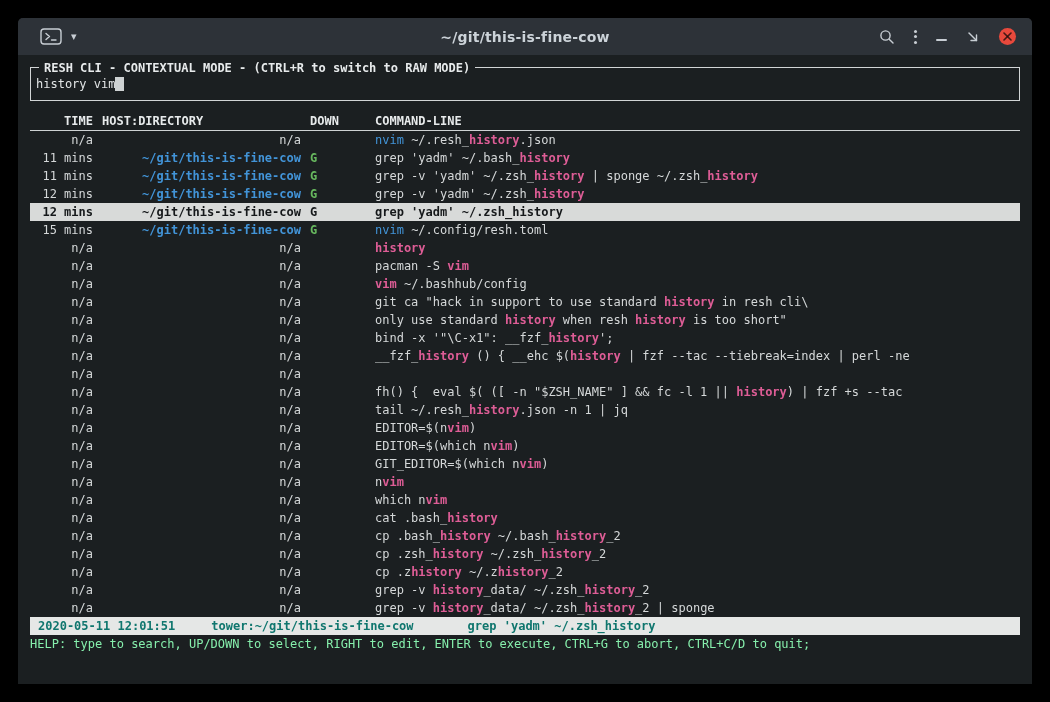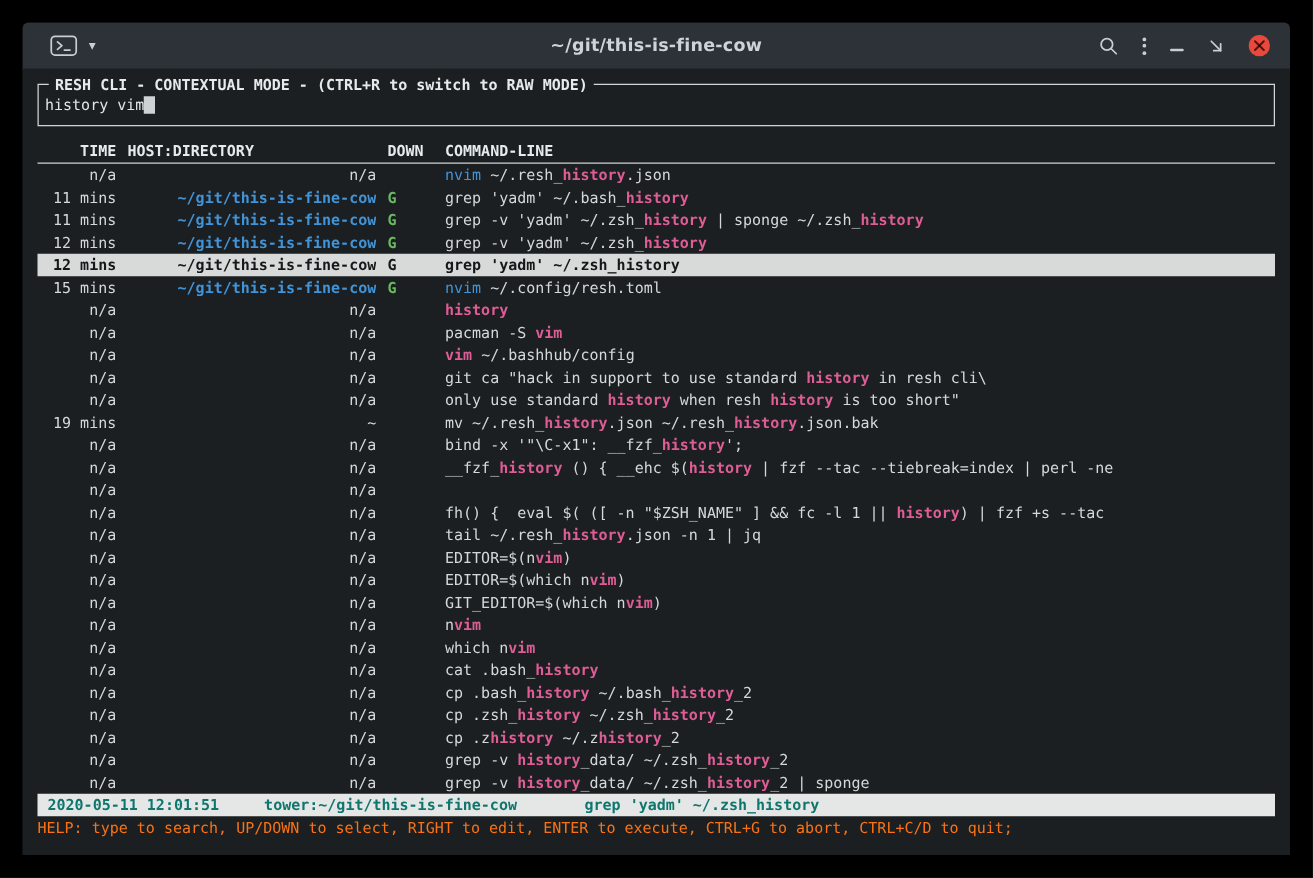--- a/index.html
+++ b/index.html
@@ -48,36 +48,36 @@
     padding:0 5px;font-weight:bold;color:#e7eaeb;white-space:pre;
   }
   .query-line{white-space:pre;color:#e2e5e6;}
   .cursor{display:inline-block;width:9px;height:16px;background:#ced2d3;vertical-align:-3px;}
   
   .hdr{display:flex;margin-top:11px;border-bottom:1px solid #ced2d3;font-weight:bold;color:#e7eaeb;height:18px;}
   .c-time{width:63px;text-align:right;flex-shrink:0;white-space:pre;}
   .c-dir{width:199px;text-align:right;flex-shrink:0;margin-left:9px;white-space:pre;overflow:hidden;}
   .hdr .c-dir{display:flex;justify-content:flex-start;}
   .c-flags{width:45px;flex-shrink:0;margin-left:9px;white-space:pre;}
-  .c-cmd{flex:1;margin-left:1px;white-space:pre;overflow:hidden;}
+  .c-cmd{flex:1;margin-left:20px;white-space:pre;overflow:hidden;}
   .row{display:flex;height:18px;}
   .m{color:var(--match-highlight,#de5d96);font-weight:bold;}
   .b{color:var(--directory-blue,#4294d8);}
   .dirb{color:var(--directory-blue,#4294d8);font-weight:bold;}
   .g{color:var(--git-flag-green,#68b95f);font-weight:bold;}
   .row.selected{background:var(--selection-bg,#d8dad9);color:#15181a;font-weight:bold;}
   .row.selected .m,.row.selected .b,.row.selected .g,.row.selected .dirb{color:#15181a;}
   
   .statusbar{
     background:var(--statusbar-bg,#e5e7e6);color:#0f766e;font-weight:bold;
     height:18px;white-space:pre;display:flex;padding:0 8px;overflow:hidden;
   }
   .sb-host{margin-left:36px;}
   .sb-cmd{margin-left:54px;}
-  .helpline{height:18px;white-space:pre;color:#f97316;overflow:hidden;}
+  .helpline{height:18px;white-space:pre;color:#86efac;overflow:hidden;}
 </style>
 </head>
 <body>
 
 <div class="window">
 
   <div class="titlebar">
     <div class="tb-left">
       <span class="tb-btn">
         <svg width="22" height="17" viewBox="0 0 22 17">
@@ -196,26 +196,20 @@
           <span class="c-flags g"></span>
           <span class="c-cmd"><span class="d">git ca "hack in support to use standard </span><span class="m">history</span><span class="d"> in resh cli\</span></span>
         </div>
         <div class="row">
           <span class="c-time">n/a</span>
           <span class="c-dir">n/a</span>
           <span class="c-flags g"></span>
           <span class="c-cmd"><span class="d">only use standard </span><span class="m">history</span><span class="d"> when resh </span><span class="m">history</span><span class="d"> is too short"</span></span>
         </div>
         <div class="row">
-          <span class="c-time">19 mins</span>
-          <span class="c-dir">~</span>
-          <span class="c-flags g"></span>
-          <span class="c-cmd"><span class="d">mv ~/.resh_</span><span class="m">history</span><span class="d">.json ~/.resh_</span><span class="m">history</span><span class="d">.json.bak</span></span>
-        </div>
-        <div class="row">
           <span class="c-time">n/a</span>
           <span class="c-dir">n/a</span>
           <span class="c-flags g"></span>
           <span class="c-cmd"><span class="d">bind -x '"\C-x1": __fzf_</span><span class="m">history</span><span class="d">';</span></span>
         </div>
         <div class="row">
           <span class="c-time">n/a</span>
           <span class="c-dir">n/a</span>
           <span class="c-flags g"></span>
           <span class="c-cmd"><span class="d">__fzf_</span><span class="m">history</span><span class="d"> () { __ehc $(</span><span class="m">history</span><span class="d"> | fzf --tac --tiebreak=index | perl -ne</span></span>

